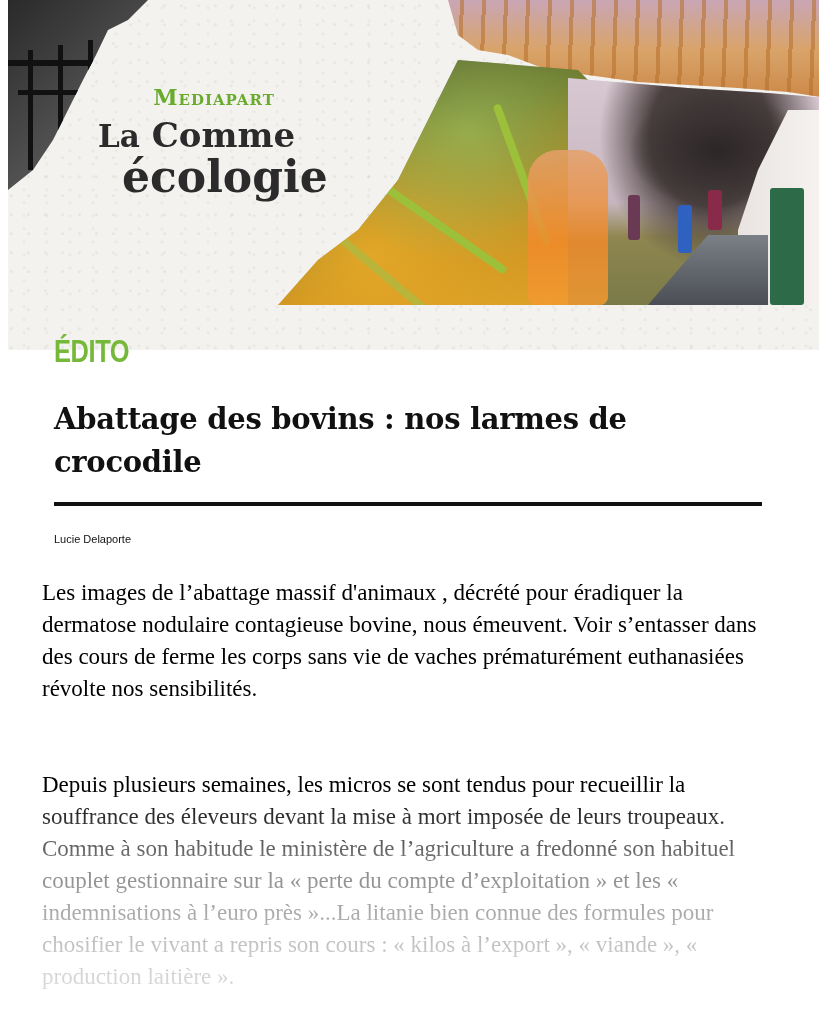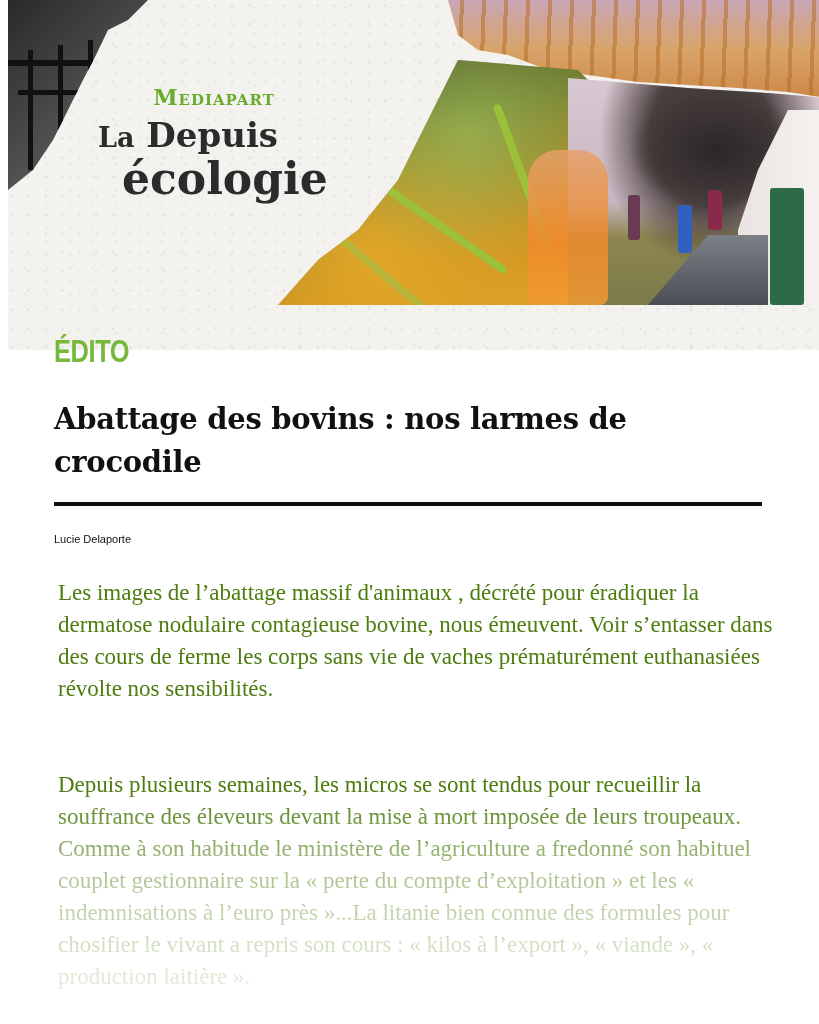--- a/index.html
+++ b/index.html
@@ -72,21 +72,21 @@
 
   .masthead { position: absolute; left: 86px; top: 84px; width: 240px; text-align: center; }
   .brand {
     font-family: "DejaVu Serif", serif; font-weight: bold; color: #6aab2e;
     font-size: 22px; letter-spacing: 1px; font-variant: small-caps;
   }
   .title-line1 {
     font-family: "DejaVu Serif", serif; font-weight: bold; color: #2b2b2b;
     font-size: 34px; line-height: 38px; margin-top: 6px; text-align: left; padding-left: 4px;
   }
-  .title-line1 .la { font-size: 27px; }
+  .title-line1 .la { font-size: 31px; }
   .title-line2 {
     font-family: "DejaVu Serif", serif; font-weight: bold; color: #2b2b2b;
     font-size: 44px; line-height: 44px; text-align: left; padding-left: 28px;
   }
 
   
   .section-label {
     position: absolute; left: 54px; top: 334px;
     font-family: "Liberation Sans", sans-serif; font-weight: bold; color: #76b83a;
     font-size: 31px; letter-spacing: -0.5px; transform: scaleX(0.82); transform-origin: left;
@@ -95,22 +95,22 @@
     position: absolute; left: 54px; top: 398px; width: 720px; margin: 0;
     font-family: "DejaVu Serif", serif; font-weight: bold; color: #111;
     font-size: 29px; line-height: 43px; letter-spacing: -0.3px;
   }
   .rule { position: absolute; left: 54px; top: 502px; width: 708px; height: 4px; background: #111; }
   .author {
     position: absolute; left: 54px; top: 533px;
     font-family: "Liberation Sans", sans-serif; font-size: 11px; color: #111;
   }
   .para {
-    position: absolute; left: 58px; width: 720px; margin: 0;
-    font-family: "Liberation Serif", serif; font-size: 23px; line-height: 32px; color: #4d7c0f;
+    position: absolute; left: 42px; width: 720px; margin: 0;
+    font-family: "Liberation Serif", serif; font-size: 23px; line-height: 32px; color: #000000;
   }
   .p1 { top: 577px; }
   .p2 { top: 769px; }
   .fade-overlay {
     position: absolute; left: 0; top: 790px; width: 819px; height: 234px;
     background: linear-gradient(180deg, rgba(255,255,255,0) 0%, rgba(255,255,255,0.55) 35%, rgba(255,255,255,0.82) 75%, rgba(255,255,255,0.9) 100%);
     pointer-events: none;
   }
 </style>
 </head>
@@ -142,21 +142,21 @@
   <div class="water"></div>
   <div class="person" style="left:620px;top:195px;width:12px;height:45px;background:#6a3a55;"></div>
   <div class="person" style="left:670px;top:205px;width:14px;height:48px;background:#2f62c0;"></div>
   <div class="person" style="left:700px;top:190px;width:14px;height:40px;background:#8a2a4a;"></div>
   <div class="person" style="left:762px;top:188px;width:34px;height:117px;background:#2d6a48;"></div>
 
   <div class="masthead">
     <div class="brand">Mediapart</div>
     <div class="title-line1">
       <span class="la">La</span>
-      <span>Depuis</span>
+      <span>Comme</span>
     </div>
     <div class="title-line2">écologie</div>
   </div>
 </header>
 
 <main>
   <div class="section-label">ÉDITO</div>
   <h1 class="headline">Abattage des bovins : nos larmes de crocodile</h1>
   <div class="rule"></div>
   <div class="author">Lucie Delaporte</div>

